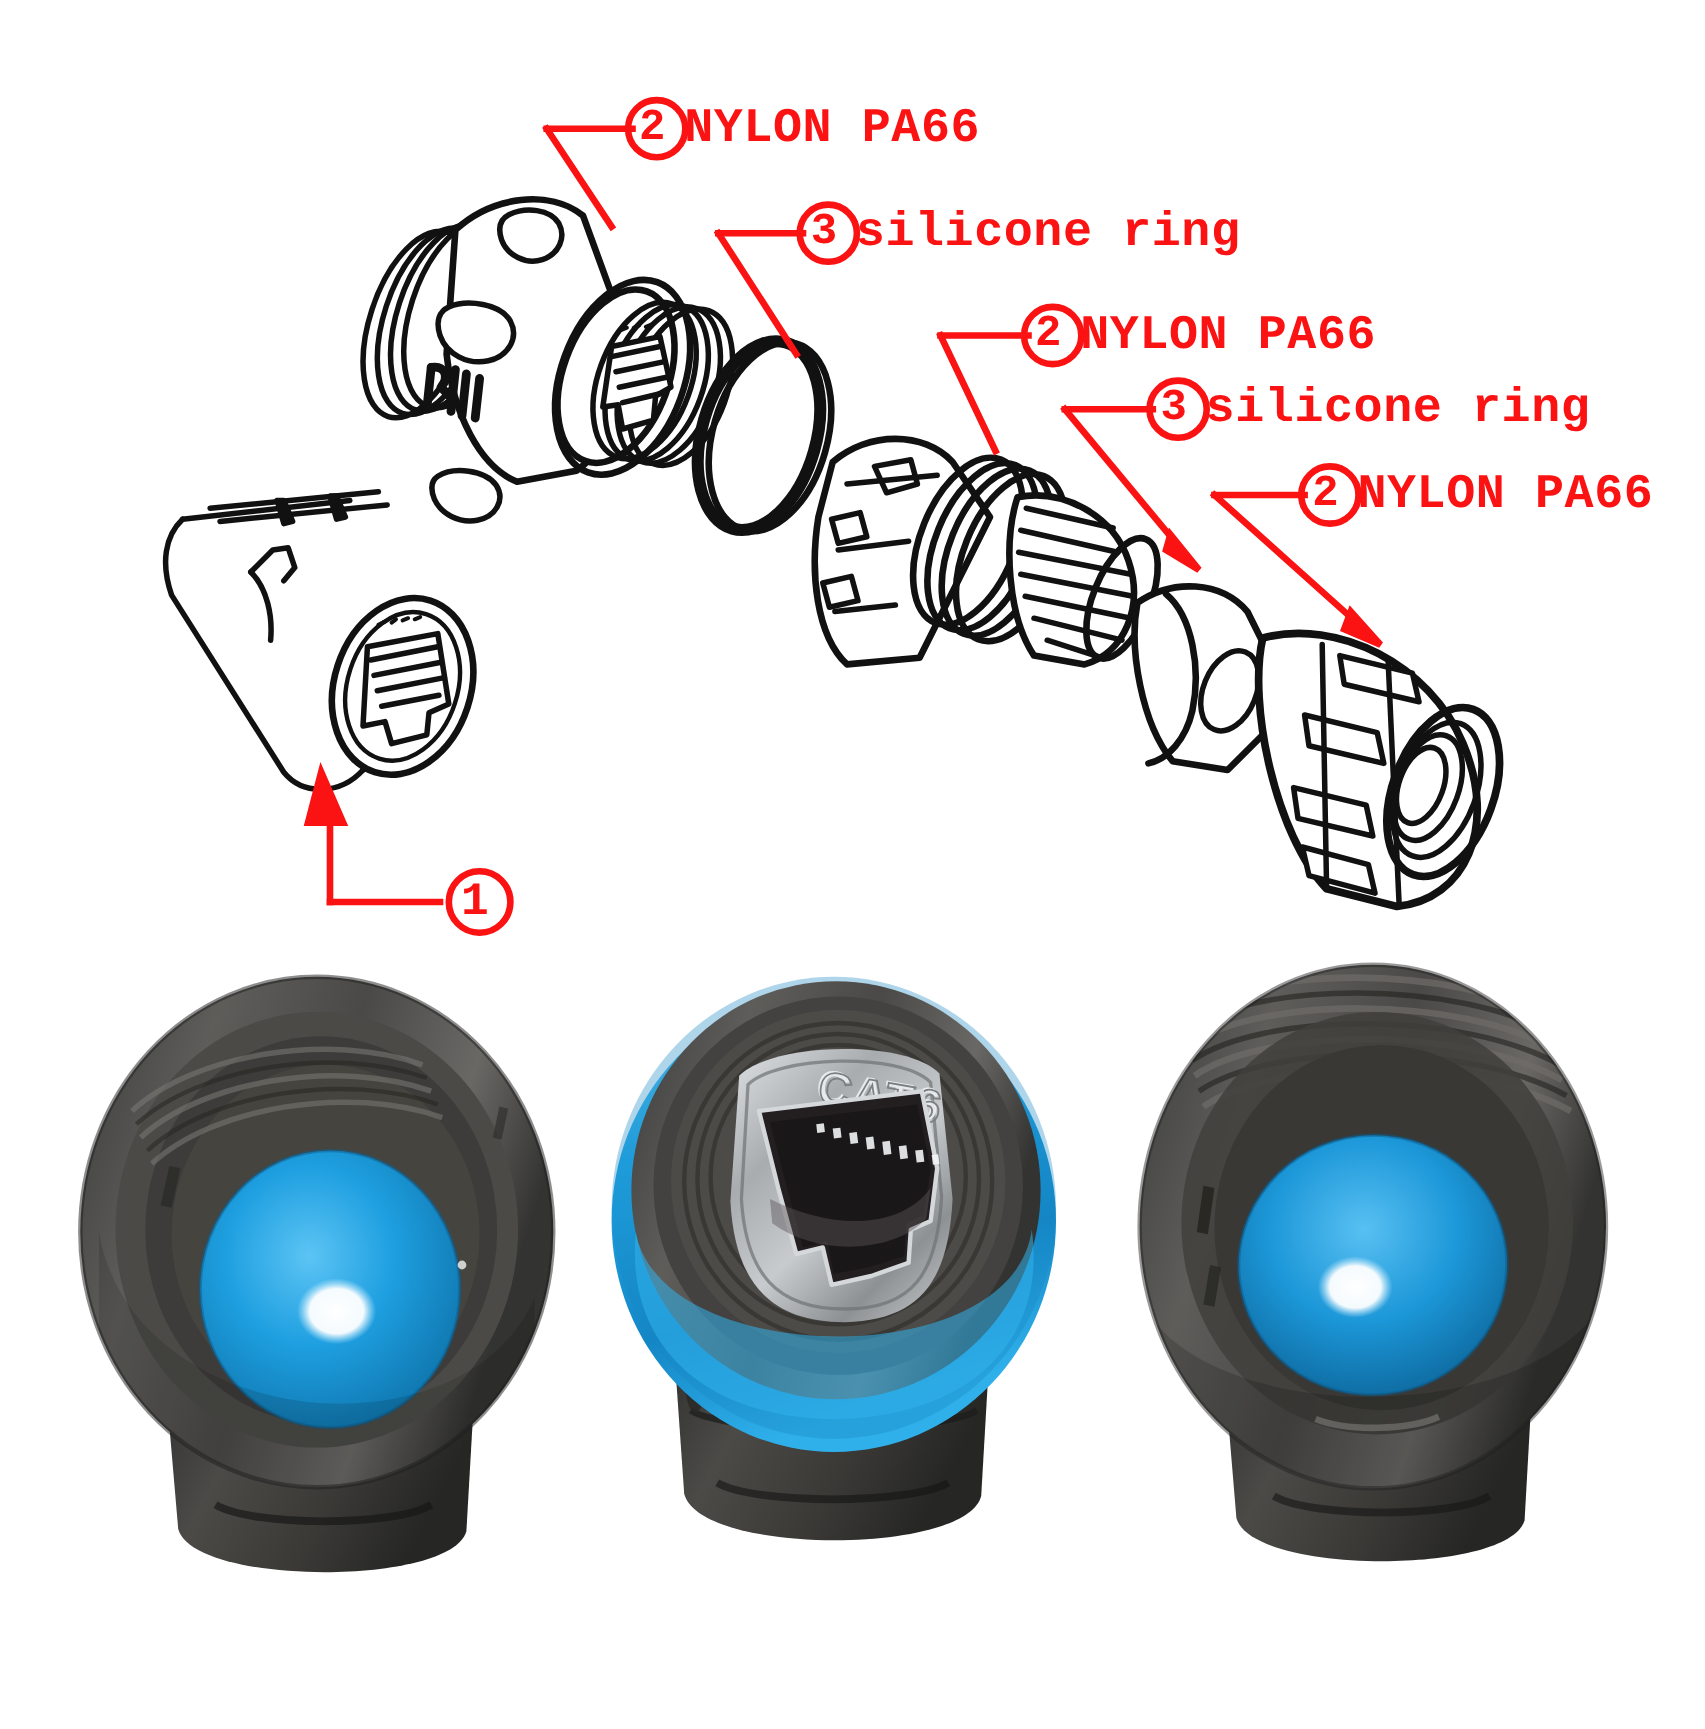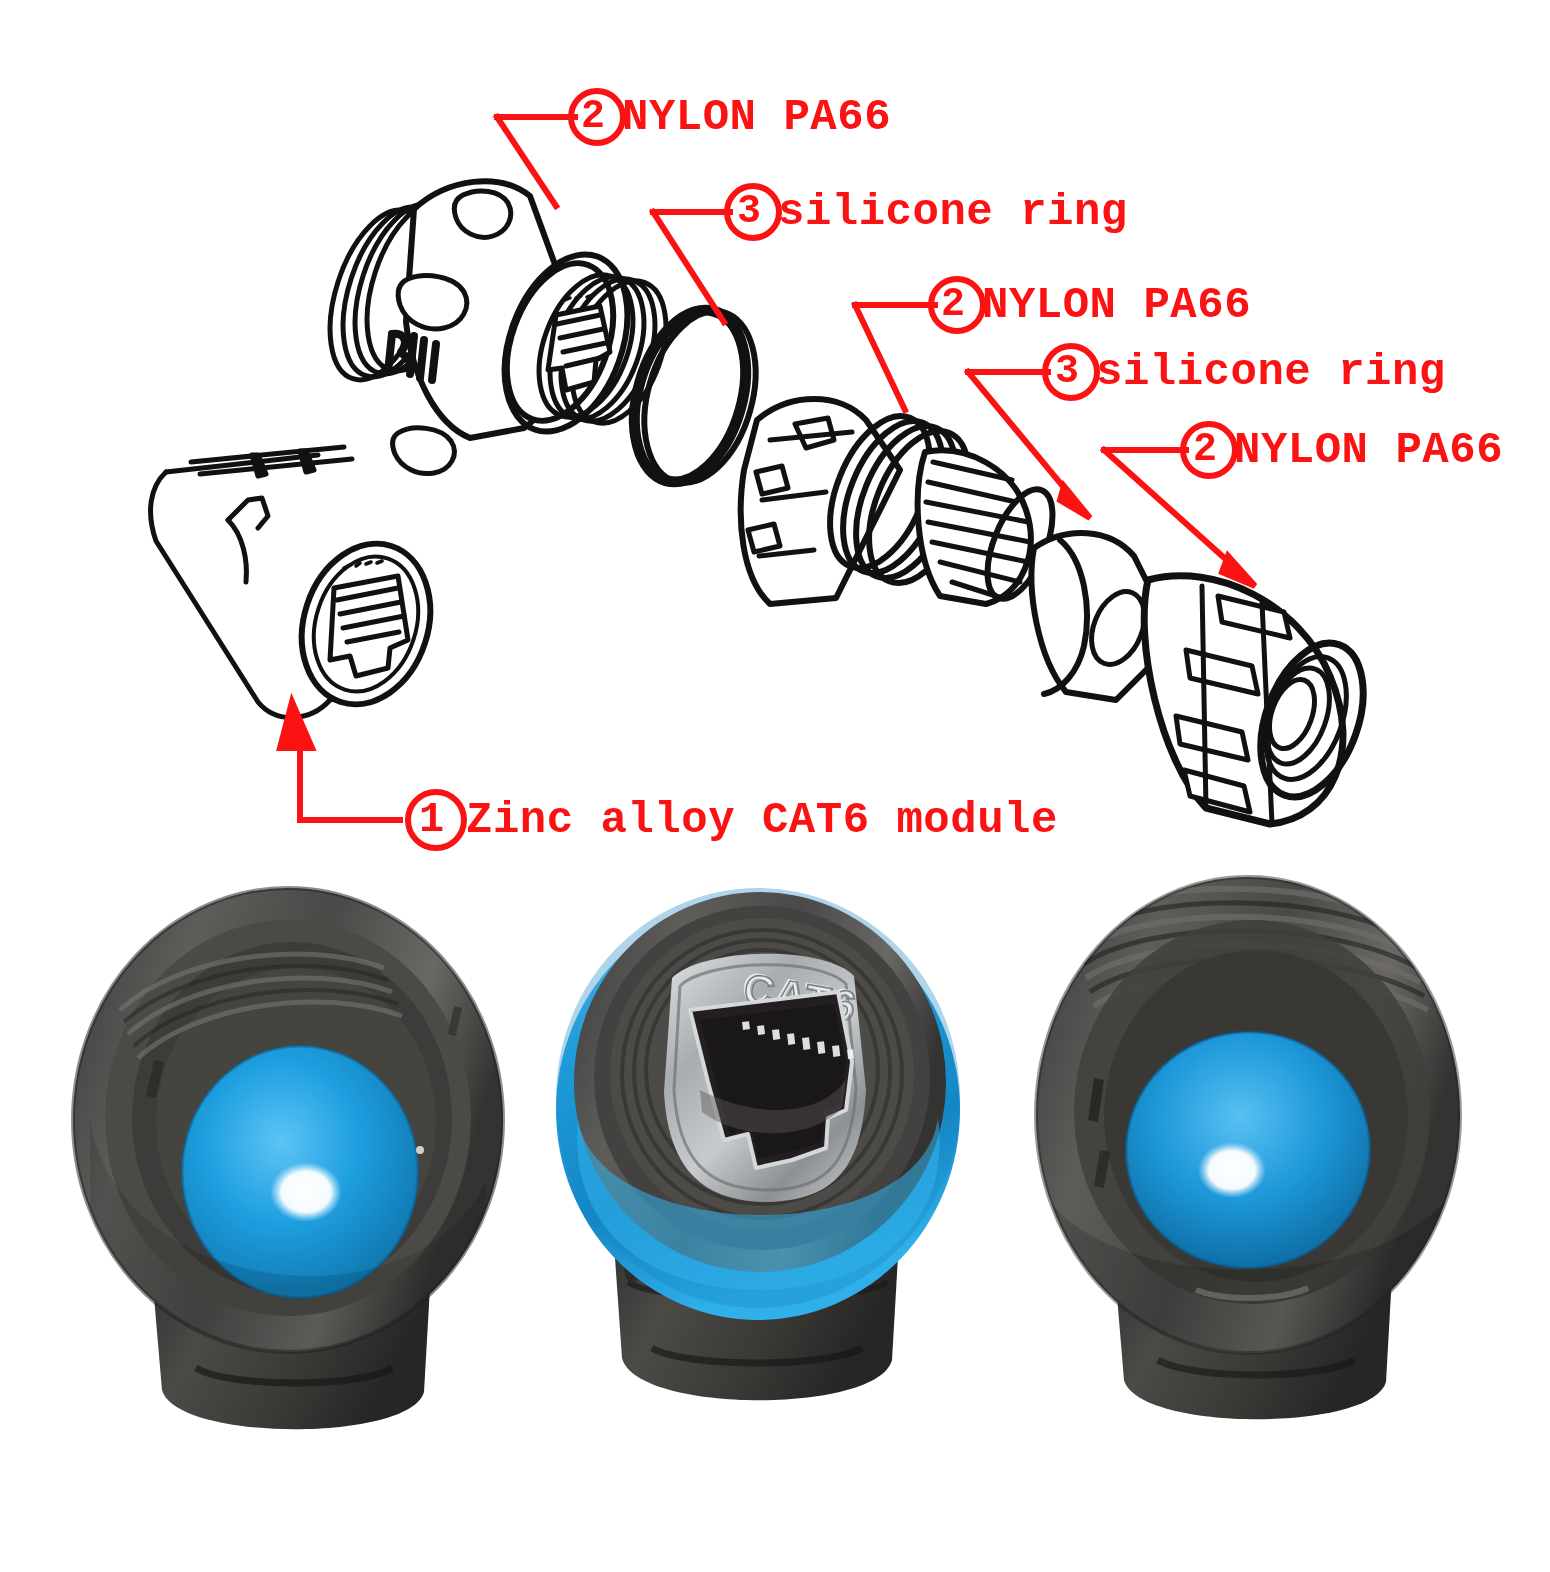--- a/index.html
+++ b/index.html
@@ -240,21 +240,20 @@
   <div class="callout-text" style="left:941px;top:280px;font-size:40px;line-height:50px;">2</div>
   <div class="callout-text" style="left:982px;top:278px;font-size:44px;line-height:54px;">NYLON PA66</div>
 
   <div class="callout-text" style="left:1055px;top:347px;font-size:40px;line-height:50px;">3</div>
   <div class="callout-text" style="left:1096px;top:345px;font-size:44px;line-height:54px;">silicone ring</div>
 
   <div class="callout-text" style="left:1193px;top:425px;font-size:40px;line-height:50px;">2</div>
   <div class="callout-text" style="left:1234px;top:423px;font-size:44px;line-height:54px;">NYLON PA66</div>
 
   <div class="callout-text" style="left:419px;top:793px;font-size:42px;line-height:54px;">1</div>
-  <div class="callout-text" style="left:466px;top:792px;font-size:44px;line-height:56px;">Zinc alloy CAT6  module</div>
 
   <svg class="layer" viewBox="0 0 1550 1572">
     <defs>
       <radialGradient id="gBlueL" cx="42%" cy="38%" r="72%">
         <stop offset="0%" stop-color="#5cc4f4"></stop>
         <stop offset="45%" stop-color="#1e9fe0"></stop>
         <stop offset="100%" stop-color="#0d6fa6"></stop>
       </radialGradient>
       <radialGradient id="gBlueR" cx="48%" cy="36%" r="74%">
         <stop offset="0%" stop-color="#58c0f2"></stop>

